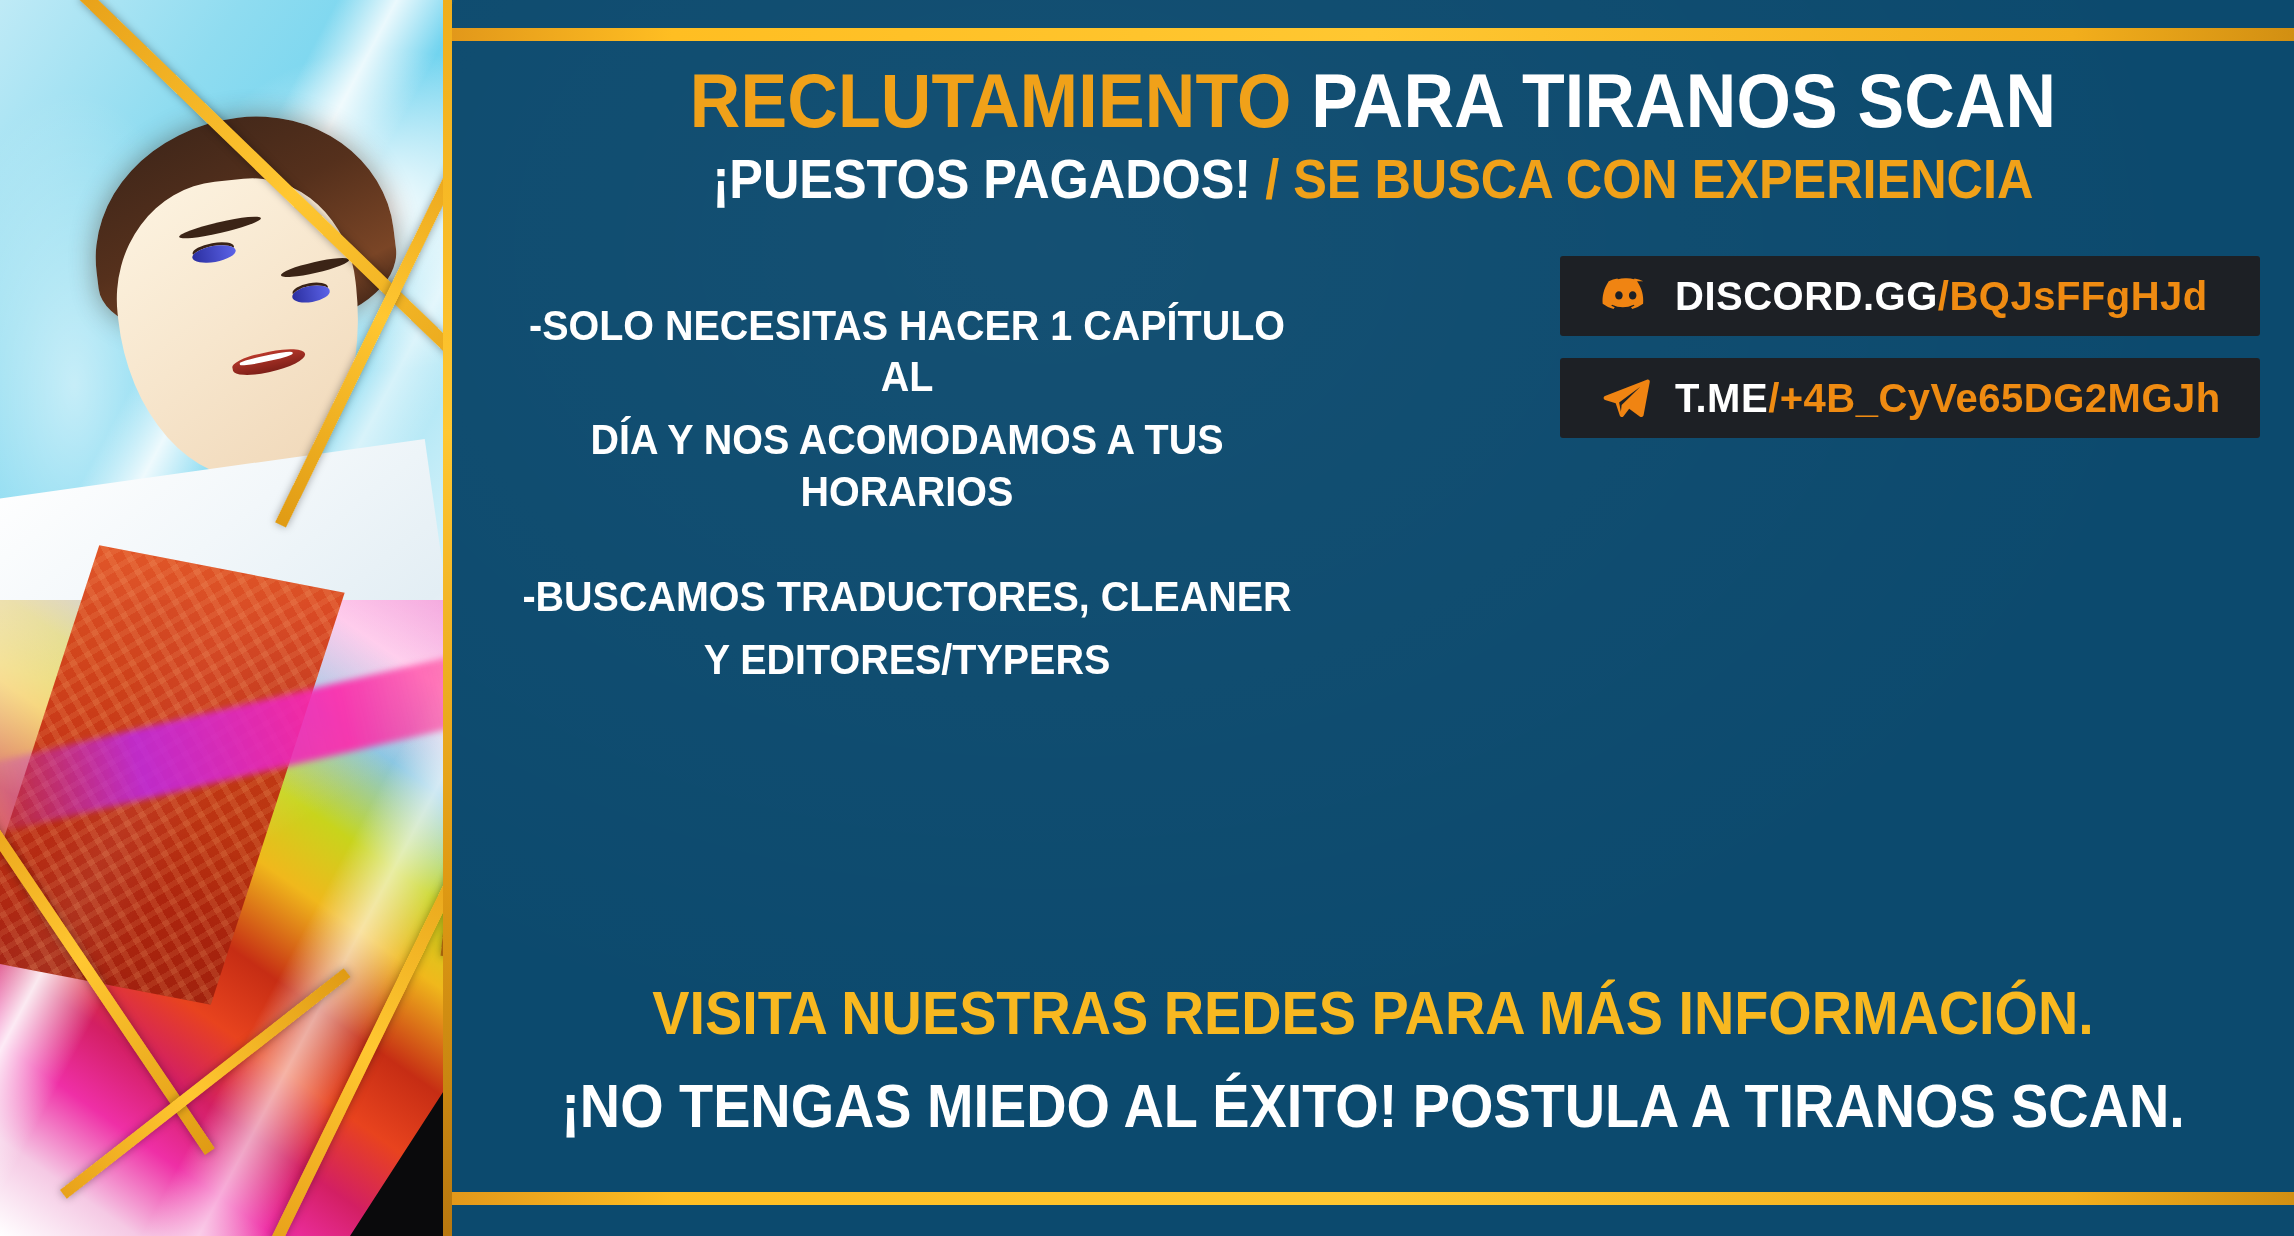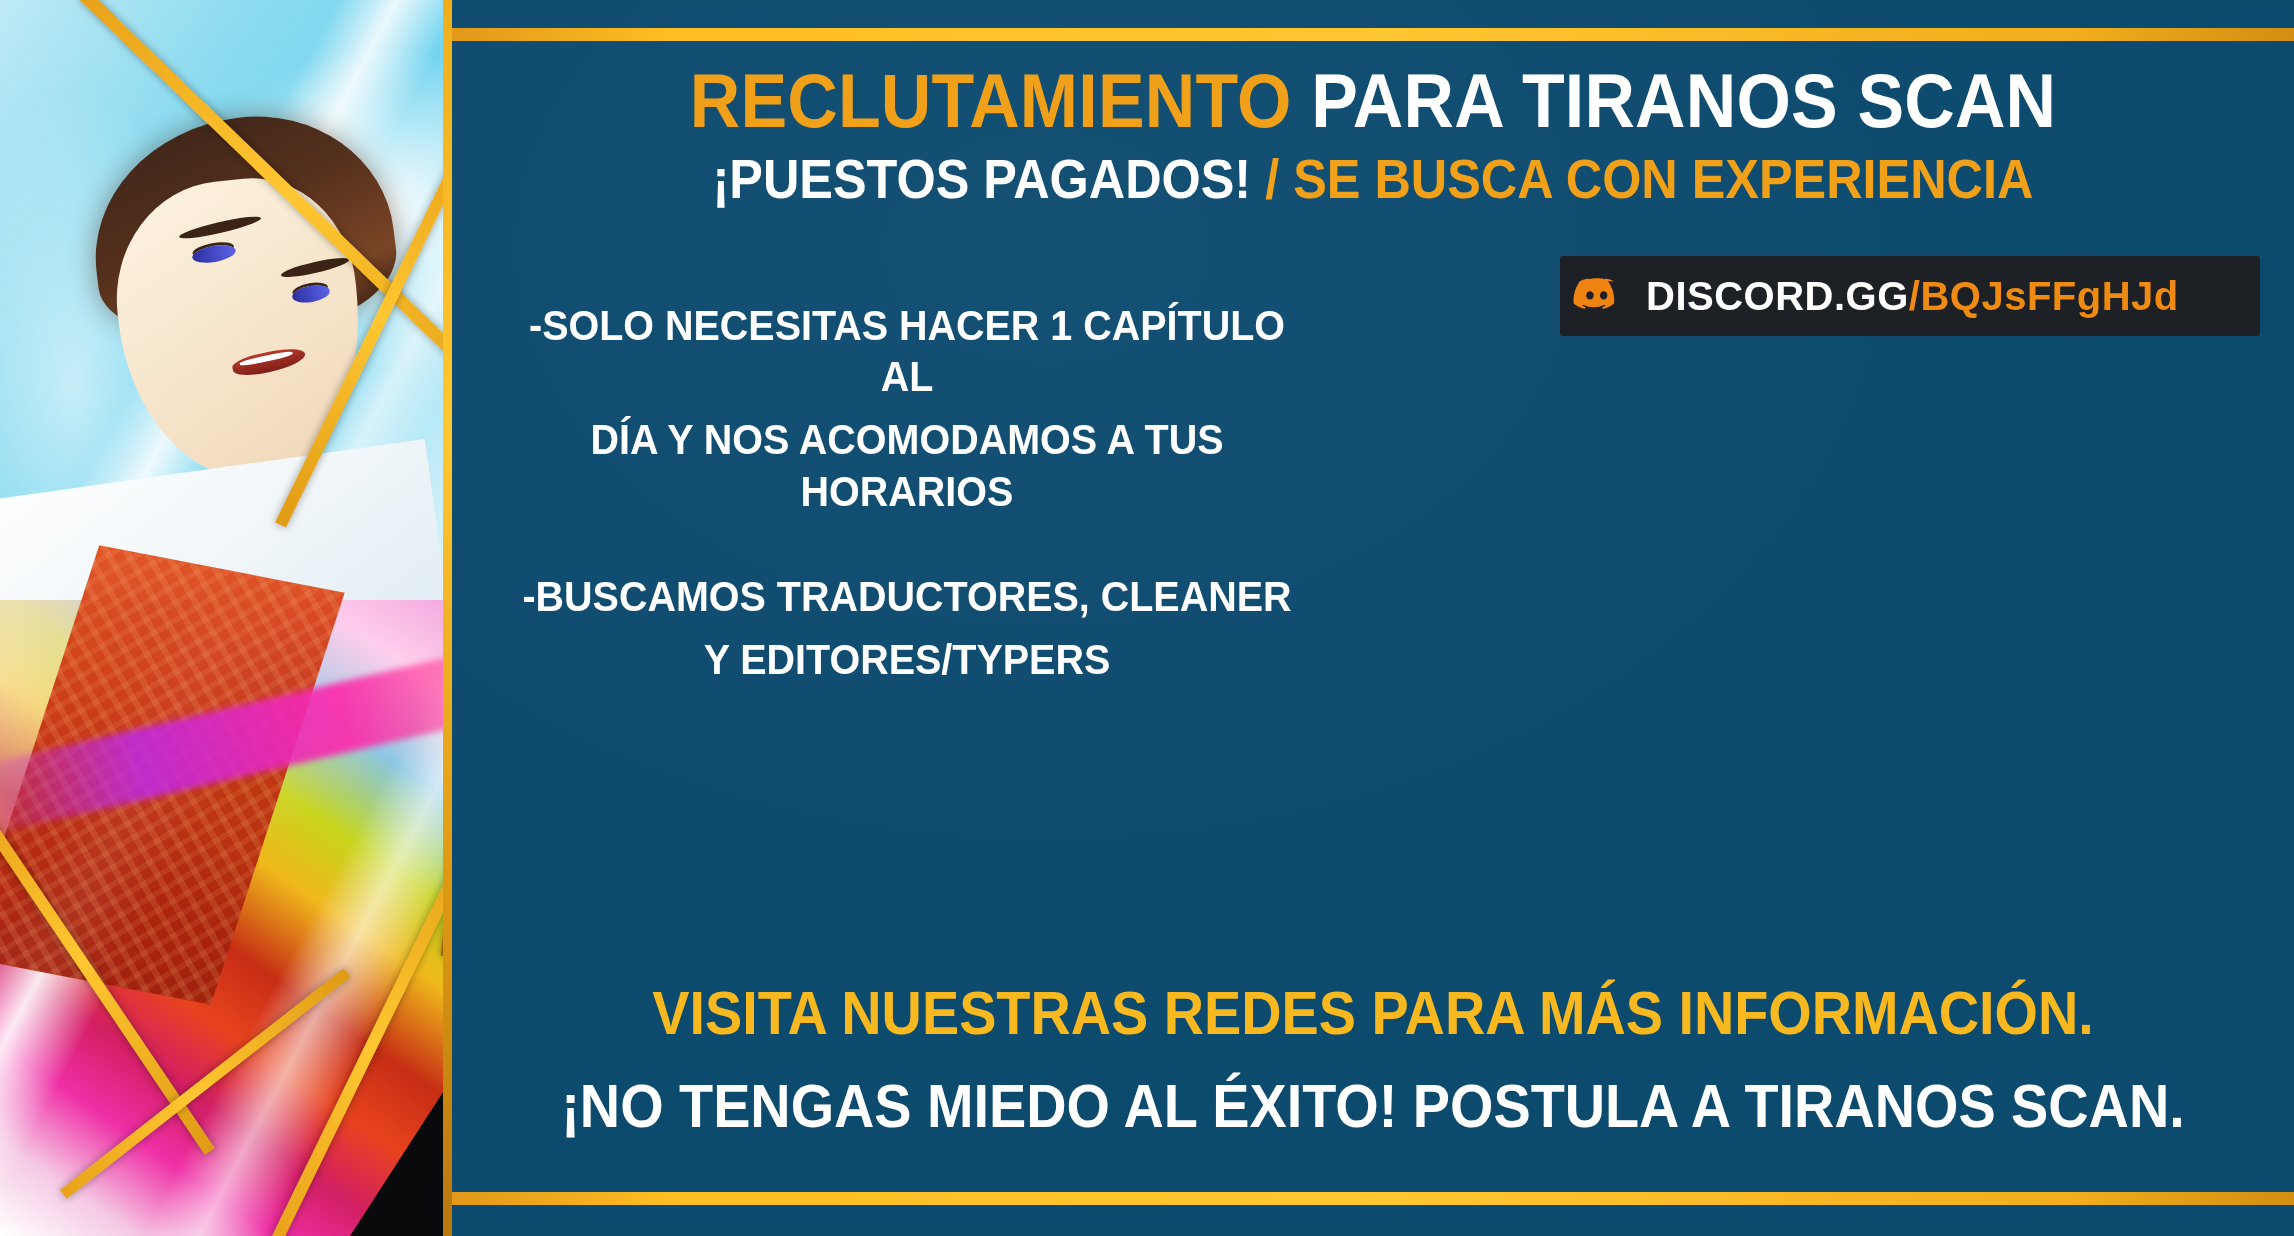--- a/index.html
+++ b/index.html
@@ -223,21 +223,21 @@
 
   
   .contacts{
     position:absolute; left:1108px; top:256px;
     width:700px;
     display:flex; flex-direction:column; gap:22px;
   }
   .card{
     display:flex; align-items:center;
     height:80px;
-    padding:0 12px;
+    padding:0 41px;
     background:#1d2025;
     border-radius:3px;
     gap:24px;
   }
   .card .icon{
     width:50px; height:50px;
     flex:0 0 50px;
     display:flex; align-items:center; justify-content:center;
   }
   .card .icon svg{ width:50px; height:50px; display:block; }
@@ -327,20 +327,30 @@
         <span class="icon">
           <svg viewBox="0 0 24 24" aria-hidden="true">
             <path fill="#f08412" d="M20.3 4.9A16.9 16.9 0 0 0 16.1 3.6l-.2.4a12 12 0 0 0-3.9-.5 12 12 0 0 0-3.9.5l-.2-.4A16.9 16.9 0 0 0 3.7 4.9C1.2 8.6.5 12.2.8 15.7a17 17 0 0 0 5.2 2.6l.6-.9c-.6-.2-1.2-.5-1.7-.9l.4-.3a12.2 12.2 0 0 0 10.4 0l.4.3c-.5.4-1.1.7-1.7.9l.6.9a17 17 0 0 0 5.2-2.6c.4-4-.7-7.6-2.9-10.8zM8.6 13.7c-1 0-1.8-.9-1.8-2s.8-2 1.8-2 1.9.9 1.8 2c0 1.1-.8 2-1.8 2zm6.6 0c-1 0-1.8-.9-1.8-2s.8-2 1.8-2 1.9.9 1.8 2c0 1.1-.8 2-1.8 2z"></path>
           </svg>
         </span>
         <span class="txt">
           <span class="t-w">DISCORD.GG</span><span class="t-o">/BQJsFFgHJd</span>
         </span>
       </div>
 
+      <div class="card">
+        <span class="icon">
+          <svg viewBox="0 0 24 24" aria-hidden="true">
+            <path fill="#f08412" d="M22 3.2 1.9 11c-.9.35-.86 1.64.06 1.93l5.1 1.6 1.95 5.9c.27.8 1.3.96 1.8.3l2.72-3.6 5.2 3.84c.63.46 1.53.12 1.7-.65L23.4 4.3c.2-.9-.63-1.45-1.4-1.1zM8.7 14.2 18.9 6.6 9.9 15.3l-.35 3.3-.85-4.4z"></path>
+          </svg>
+        </span>
+        <span class="txt">
+          <span class="t-w">T.ME</span><span class="t-o">/+4B_CyVe65DG2MGJh</span>
+        </span>
+      </div>
 
 
     </div>
 
     <div class="cta">
       <div class="cta-1">VISITA NUESTRAS REDES PARA MÁS INFORMACIÓN.</div>
       <div class="cta-2">¡NO TENGAS MIEDO AL ÉXITO! POSTULA A TIRANOS SCAN.</div>
     </div>
 
   </div>

